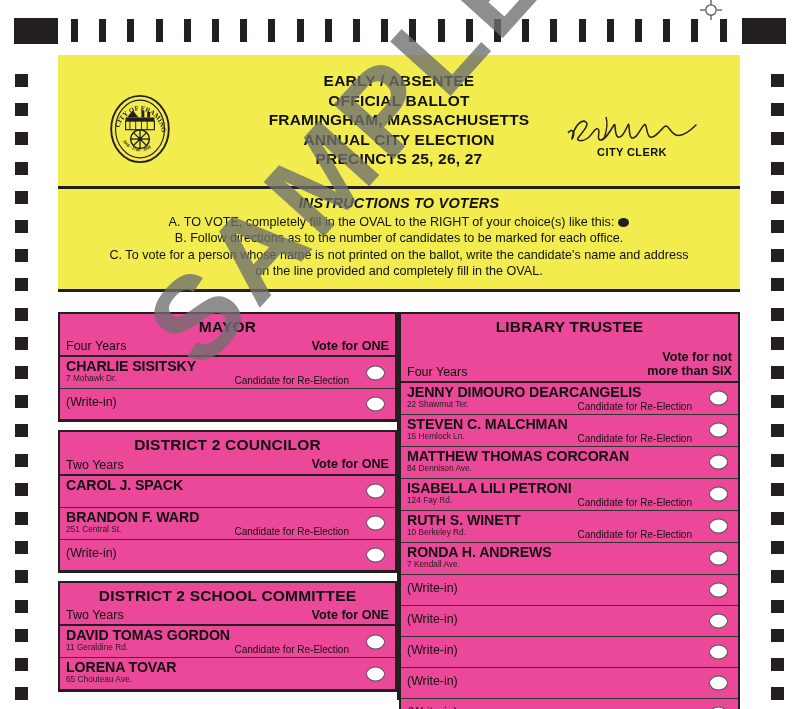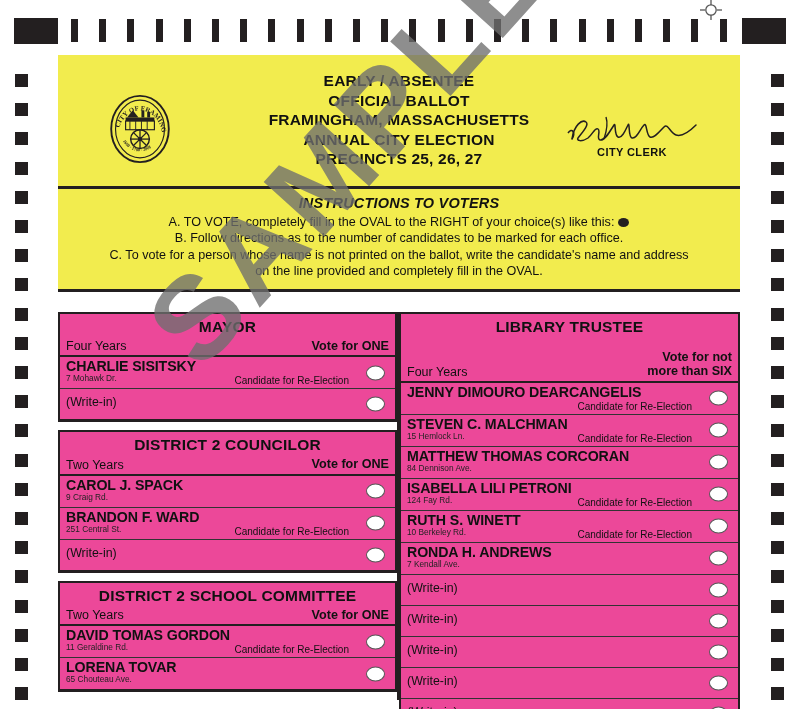--- a/index.html
+++ b/index.html
@@ -266,21 +266,20 @@
       </div>
 
       <div class="contest">
         <div class="office">DISTRICT 2 COUNCILOR</div>
         <div class="termrow">
           <span class="term">Two Years</span>
           <span class="votefor">Vote for ONE</span>
         </div>
         <div class="cand">
           <div class="name">CAROL J. SPACK</div>
-          <div class="addr">9 Craig Rd.</div>
           <div class="oval"></div>
         </div>
         <div class="cand">
           <div class="name">BRANDON F. WARD</div>
           <div class="addr">251 Central St.</div>
           <div class="reelect">Candidate for Re-Election</div>
           <div class="oval"></div>
         </div>
         <div class="cand wi">
           <div class="writein">(Write-in)</div>
@@ -317,20 +316,21 @@
         <div class="termrow tall">
           <span class="term">Four Years</span>
           <span class="votefor">
             <span>Vote for not</span><br>
             <span>more than SIX</span>
           </span>
         </div>
 
         <div class="cand">
           <div class="name">JENNY DIMOURO DEARCANGELIS</div>
+          <div class="addr">22 Shawmut Ter.</div>
           <div class="reelect">Candidate for Re-Election</div>
           <div class="oval"></div>
         </div>
         <div class="cand">
           <div class="name">STEVEN C. MALCHMAN</div>
           <div class="addr">15 Hemlock Ln.</div>
           <div class="reelect">Candidate for Re-Election</div>
           <div class="oval"></div>
         </div>
         <div class="cand">

